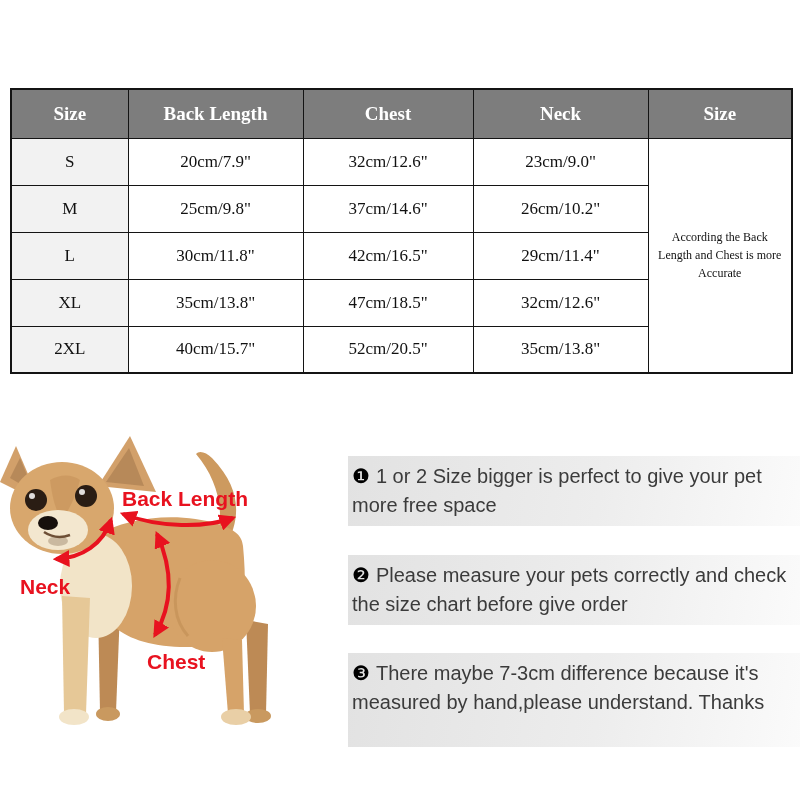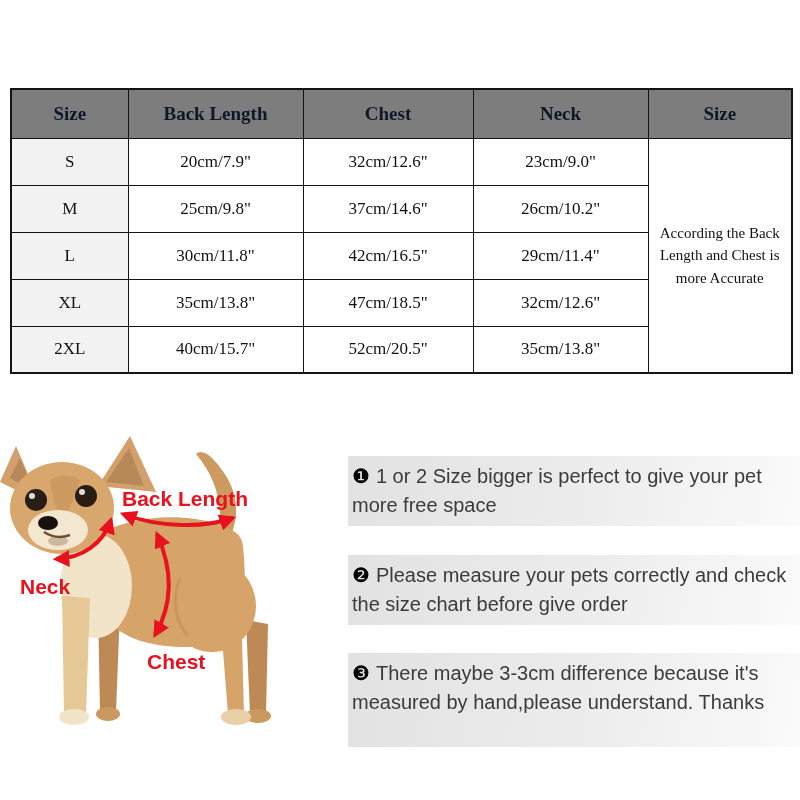--- a/index.html
+++ b/index.html
@@ -12,24 +12,24 @@
     border-collapse:collapse;table-layout:fixed;
     font-family:"Liberation Serif",serif;color:#111;
   }
   table.size-chart th,table.size-chart td{
     border:1px solid #141414;text-align:center;vertical-align:middle;
     padding:0 6px;overflow:hidden;
   }
   table.size-chart{border:2px solid #141414;}
   tr.head-row{height:49px;}
   tr.data-row{height:47px;}
-  tr.head-row th{background:#7d7d7d;color:#0f172a;font-weight:bold;font-size:19px;}
+  tr.head-row th{background:#7d7d7d;color:#ffffff;font-weight:bold;font-size:19px;}
   td.size-col{background:#f2f2f2;font-size:17px;}
   td.val-col{background:#ffffff;font-size:17px;}
-  td.tips-col{background:#ffffff;font-size:15px;line-height:1.5;padding:0 12px;}
+  td.tips-col{background:#ffffff;font-size:12px;line-height:1.5;padding:0 12px;}
 
   
   .dog-wrap{position:absolute;left:0;top:428px;width:330px;height:335px;}
   .dog-wrap svg{display:block;width:100%;height:100%;}
 
   
   .note{
     position:absolute;left:348px;width:458px;
     background:linear-gradient(100deg,#e2e2e2 0%,#ededed 55%,#fbfbfb 100%);
     color:#3b3b3b;font-size:20px;line-height:1.45;
@@ -148,16 +148,16 @@
     </svg>
   </div>
 
   <div class="note note-1">
     <span class="bullet">❶</span><span>1 or 2 Size bigger is perfect to give your pet more free space</span>
   </div>
   <div class="note note-2">
     <span class="bullet">❷</span><span>Please measure your pets correctly and check the size chart before give order</span>
   </div>
   <div class="note note-3">
-    <span class="bullet">❸</span><span>There maybe 3-3cm difference because it's measured by hand,please understand. Thanks</span>
+    <span class="bullet">❸</span><span>There maybe 7-3cm difference because it's measured by hand,please understand. Thanks</span>
   </div>
 
 </div>
 
 </body></html>

